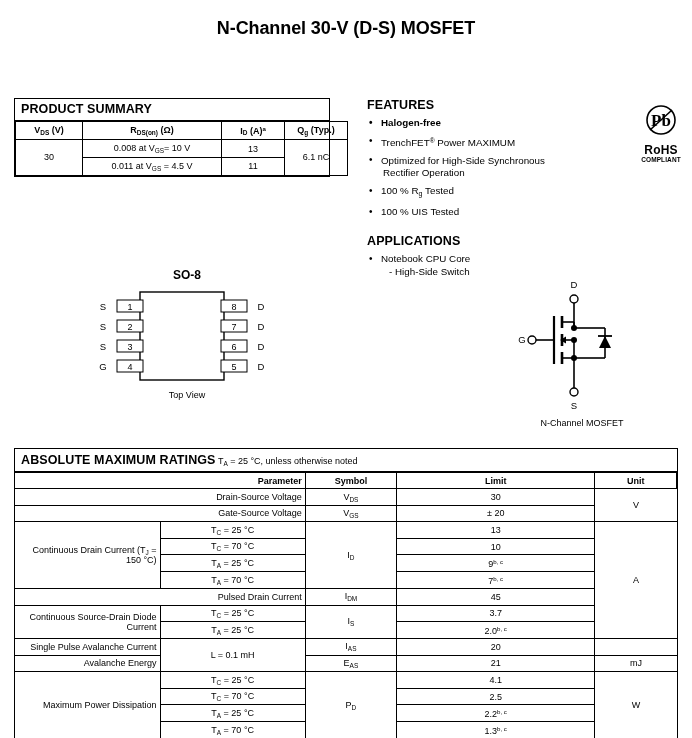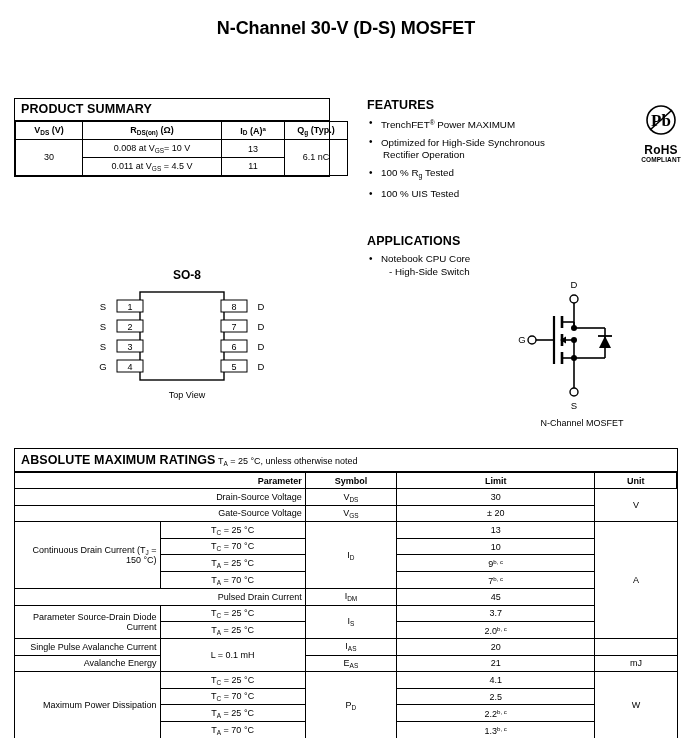--- a/index.html
+++ b/index.html
@@ -210,20 +210,21 @@
       <td class="c2 r-cond"><span>0.011 at V</span><sub>GS</sub><span> = 4.5 V</span></td>
       <td class="c3">11</td>
     </tr>
   </tbody>
     </table>
 </div>
 
 <div id="features-block">
   <div class="sec-head">FEATURES</div>
   <ul class="bullet-list">
+    <li class="bold"><span>Halogen-free</span></li>
     <li><span>TrenchFET</span><sup>®</sup><span> Power MAXIMUM</span></li>
     <li><span>Optimized for High-Side Synchronous</span><span class="sub-line" style="padding-left:2px">Rectifier Operation</span></li>
     <li><span>100 % R</span><sub>g</sub><span> Tested</span></li>
     <li><span>100 % UIS Tested</span></li>
   </ul>
 </div>
 
 <div id="applications-block">
   <div class="sec-head">APPLICATIONS</div>
   <ul class="bullet-list">
@@ -365,21 +366,21 @@
       <td class="ctr"><span>7</span><sup>b, c</sup></td>
     </tr>
 
     <tr>
       <td class="param nol" colspan="2">Pulsed Drain Current</td>
       <td class="ctr"><span>I</span><sub>DM</sub></td>
       <td class="ctr">45</td>
     </tr>
 
     <tr>
-      <td class="param nol" rowspan="2">Parameter Source-Drain Diode Current</td>
+      <td class="param nol" rowspan="2">Continuous Source-Drain Diode Current</td>
       <td class="col-cond ctr"><span>T</span><sub>C</sub><span> = 25 °C</span></td>
       <td class="ctr" rowspan="2"><span>I</span><sub>S</sub></td>
       <td class="ctr">3.7</td>
     </tr>
     <tr>
       <td class="col-cond ctr"><span>T</span><sub>A</sub><span> = 25 °C</span></td>
       <td class="ctr"><span>2.0</span><sup>b, c</sup></td>
     </tr>
 
     <tr>

